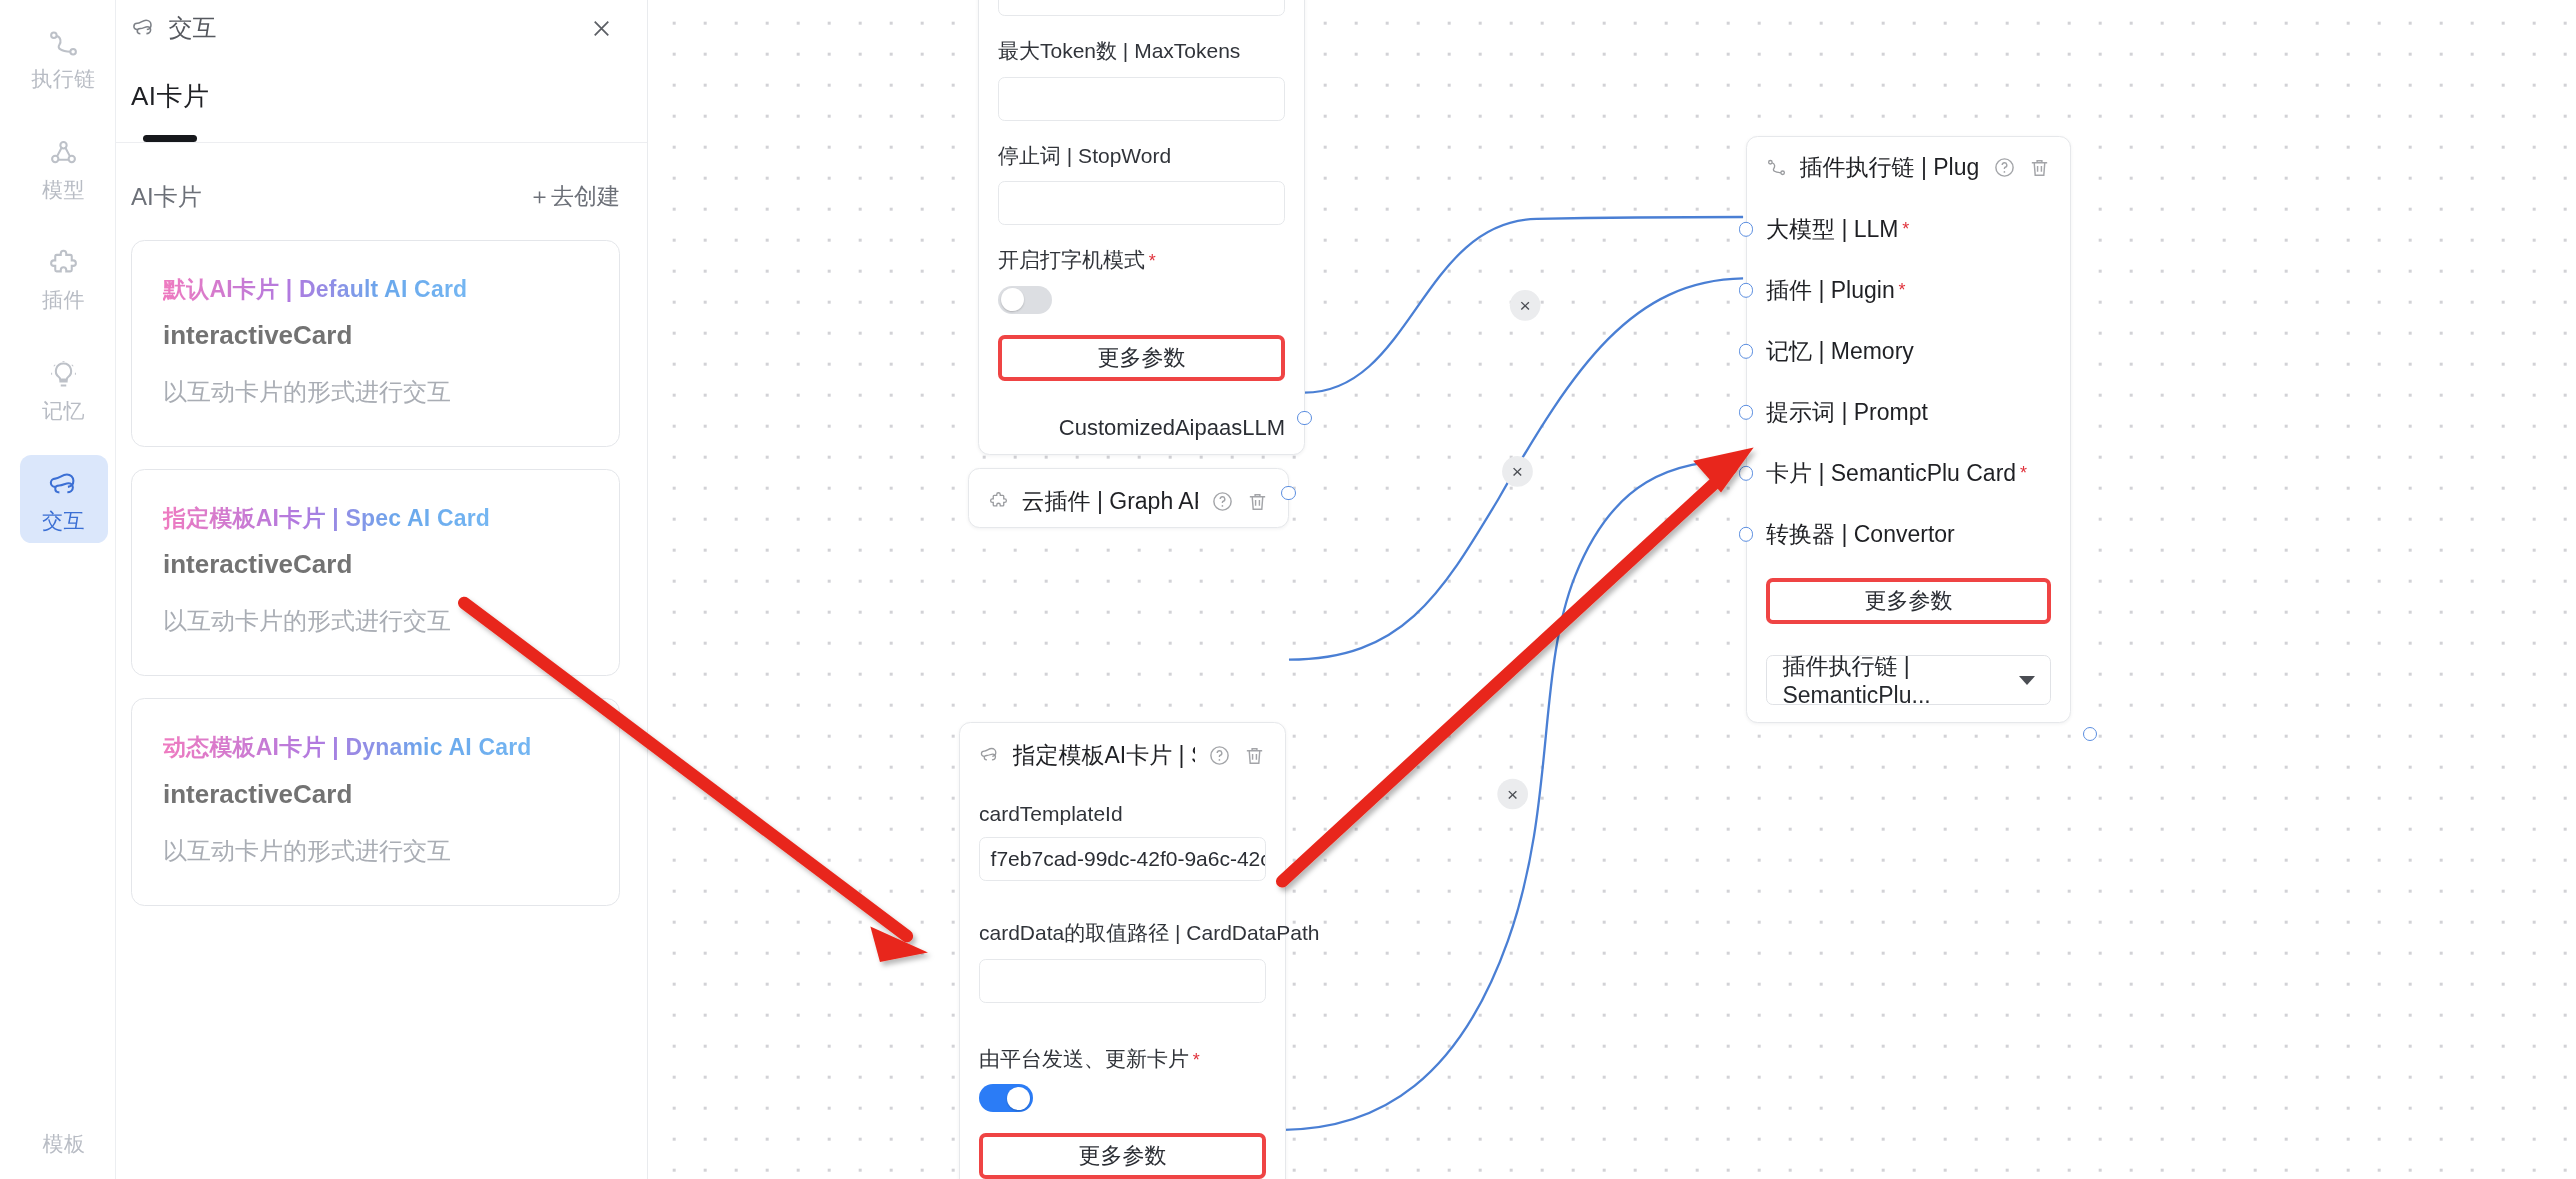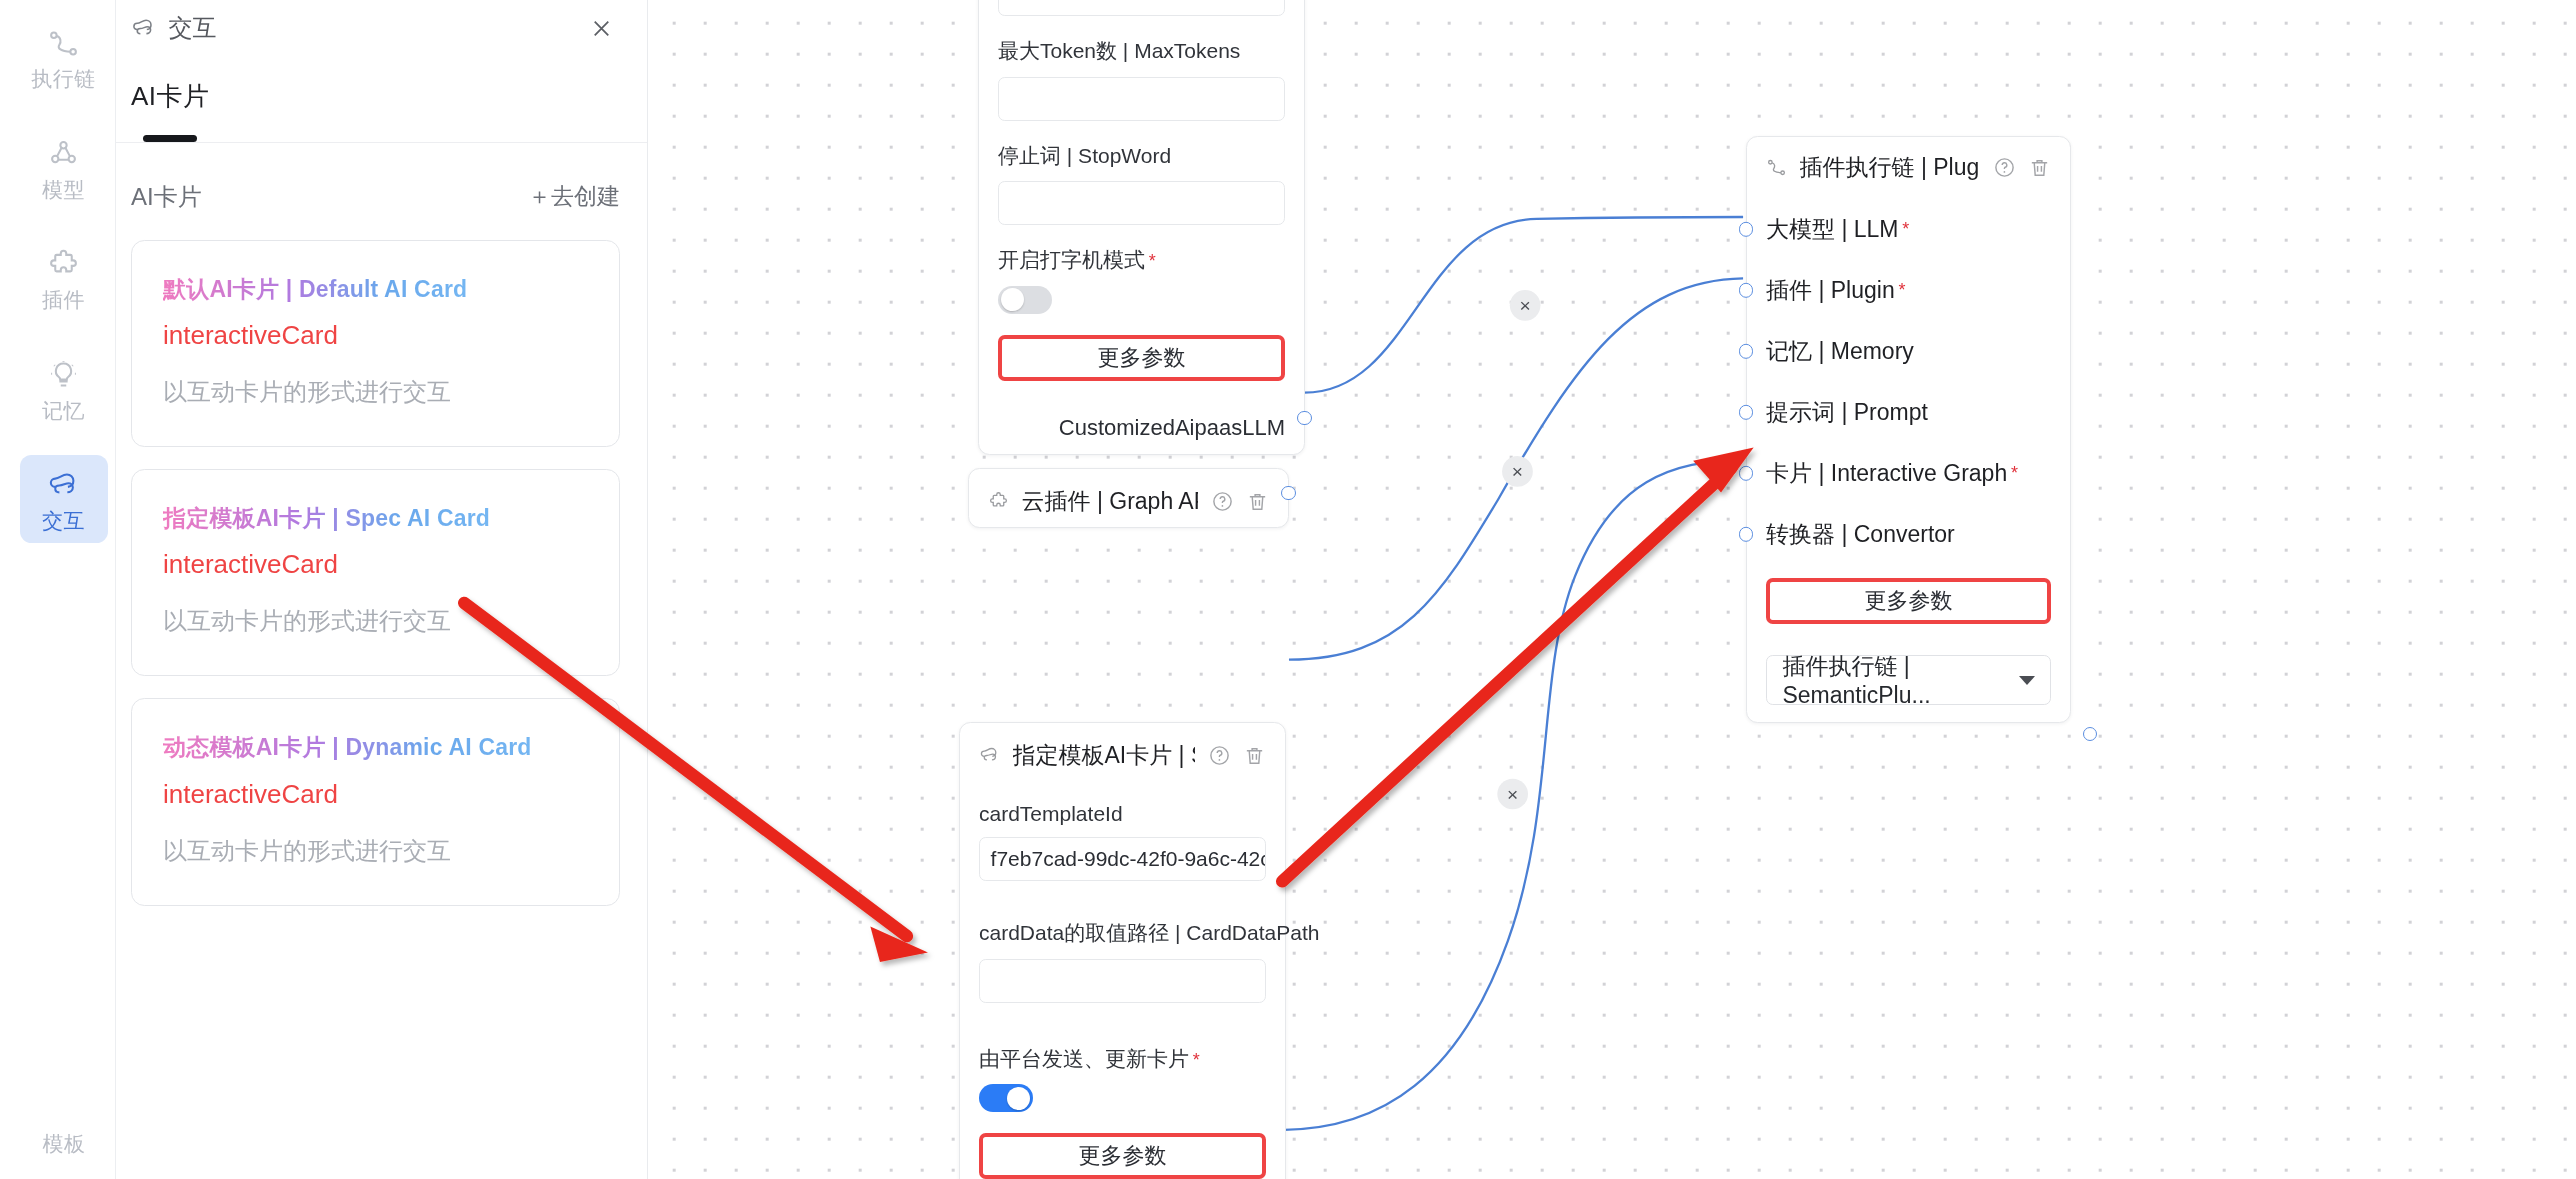--- a/index.html
+++ b/index.html
@@ -80,21 +80,21 @@
     border: 1px solid #e4e6ea; border-radius: 13.4px; background: #fff;
     padding: 33px 31px 38px 31px; cursor: pointer;
   }
   .ai-card-head {
     font-size: 23px; font-weight: 700; letter-spacing: 0.2px;
     background: linear-gradient(90deg, #ef7bc0 0%, #b07ae0 42%, #6aa8ec 72%, #74b6f2 100%);
     -webkit-background-clip: text; background-clip: text;
     -webkit-text-fill-color: transparent; color: transparent;
     display: inline-block;
   }
-  .ai-card-name { font-size: 26px; font-weight: 400; color: #ef4444; margin-top: 15.4px; }
+  .ai-card-name { font-size: 26px; font-weight: 700; color: #737373; margin-top: 15.4px; }
   .ai-card-desc { font-size: 24px; color: #a9adb4; margin-top: 25px; }
 
   
   .node {
     position: absolute; background: #ffffff; border: 1px solid #e6e8eb;
     border-radius: 11.5px; box-shadow: 0 1px 3.8px rgba(16,24,40,.06); z-index: 10;
   }
   .node-head {
     display: flex; align-items: center; gap: 12.5px;
     padding: 17.3px 19px 9.6px 19px;
@@ -297,21 +297,21 @@
       <div class="slot-row">
         <span class="port slot-port"></span>
         <span class="slot-label">记忆 | Memory</span>
       </div>
       <div class="slot-row">
         <span class="port slot-port"></span>
         <span class="slot-label">提示词 | Prompt</span>
       </div>
       <div class="slot-row">
         <span class="port slot-port"></span>
-        <span class="slot-label">卡片 | Interactive Graph</span>
+        <span class="slot-label">卡片 | SemanticPlu Card</span>
           <span class="req">*</span>
       </div>
       <div class="slot-row">
         <span class="port slot-port"></span>
         <span class="slot-label">转换器 | Convertor</span>
       </div>
 
       <div class="more-btn" style="margin-top:13.4px;">更多参数</div>
 
       <div class="field-select" style="margin-top:31px;">

